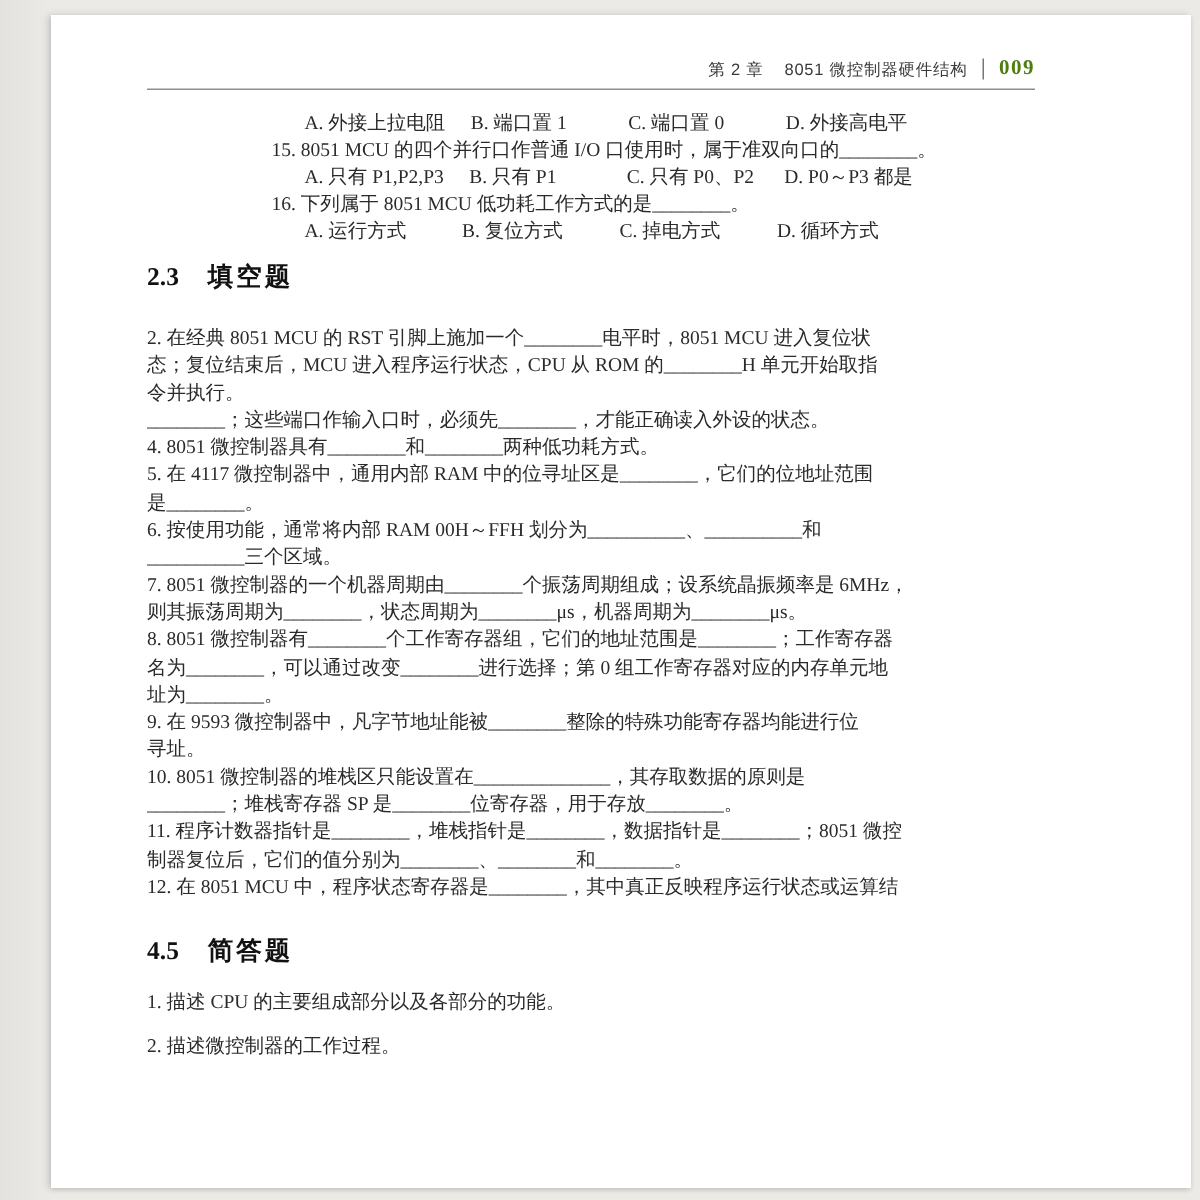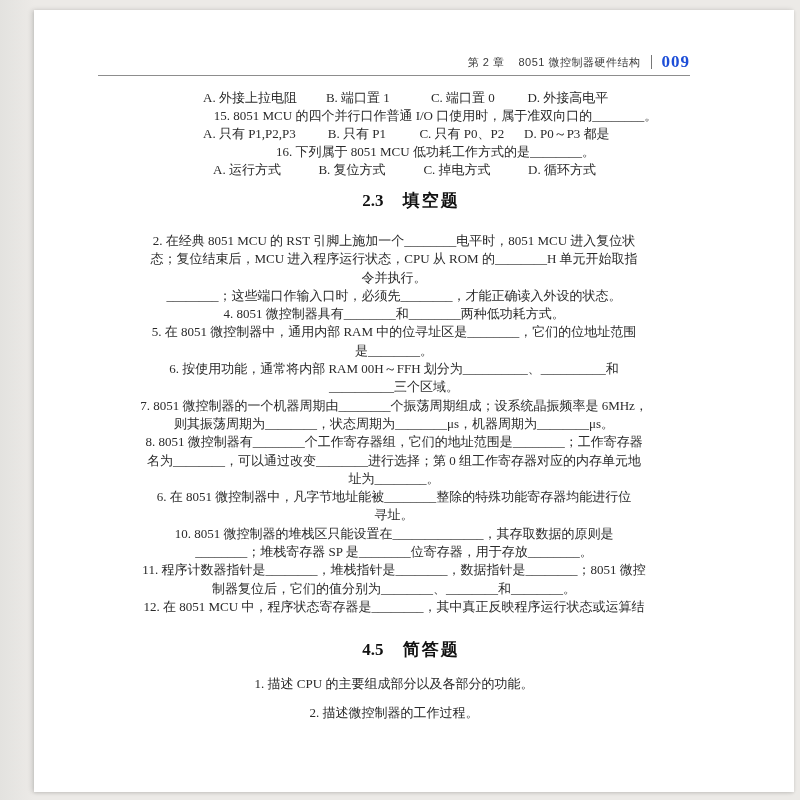--- a/index.html
+++ b/index.html
@@ -9,48 +9,47 @@
     font-family:"Liberation Serif","DejaVu Serif",serif;
     color:#222;
     overflow:hidden;
   }
   .scan { position:relative; width:800px; height:800px; background:linear-gradient(90deg,#e3e2df 0,#eceae7 34px,#eceae7 100%); }
   .page {
     position:absolute; left:34px; top:10px; right:6px; bottom:8px;
     background:#ffffff;
     box-shadow:-2px 0 5px rgba(0,0,0,.14), 0 1px 3px rgba(0,0,0,.10);
   }
-  .content { position:absolute; left:64px; top:16px; width:592px;text-align:center; }
+  .content { position:absolute; left:64px; top:0; width:592px; }
 
   
   .running-head {
     margin-top:28px; height:16px;
     display:flex; justify-content:flex-end; align-items:center;
     font-family:"Liberation Sans","DejaVu Sans",sans-serif;
     font-size:11px; color:#3a3a3a; letter-spacing:.5px;
     white-space:nowrap;
   }
   .rh-chapter { margin-right:14px; }
   .rh-sep { width:1px; height:14px; background:#777; margin:0 10px; }
-  .rh-folio { font-weight:bold; font-size:17px; color:#1d4ed8; letter-spacing:1px; font-family:"Liberation Serif",serif; }
+  .rh-folio { font-weight:bold; font-size:14px; color:#4d7c0f; letter-spacing:1px; font-family:"Liberation Serif",serif; }
   .head-rule { height:1px; background:#8d8d8d; margin-top:5px; }
 
   
   .mc-block { margin-top:13px; font-size:13px; line-height:18px; color:#2a2a2a; }
   .mc-question { padding-left:83px; white-space:nowrap; }
   .choice-row { padding-left:105px; display:flex; white-space:nowrap; }
   .choice { flex:0 0 auto; min-width:105px; padding-right:17px; }
 
   
   .sec-head {
     font-size:17px; font-weight:bold; color:#111;
     margin-top:10px; margin-bottom:20px;
     font-family:"Liberation Serif","DejaVu Serif",serif;
     white-space:nowrap;
-    margin-left:34px;
   }
   .sec-title { margin-left:15px; letter-spacing:2px; }
   .sec-head.second { margin-top:22px; margin-bottom:14px; }
 
   
   .q-block { font-size:13px; line-height:18.3px; color:#2a2a2a; }
   .q-line { white-space:nowrap; overflow:hidden; }
   .q-block.sa .question { margin-bottom:10px; }
 </style>
 </head>
@@ -102,38 +101,38 @@
             <div class="q-line">态；复位结束后，MCU 进入程序运行状态，CPU 从 ROM 的________H 单元开始取指</div>
             <div class="q-line">令并执行。</div>
           </div>
           <div class="question">
             <div class="q-line">________；这些端口作输入口时，必须先________，才能正确读入外设的状态。</div>
           </div>
           <div class="question">
             <div class="q-line">4. 8051 微控制器具有________和________两种低功耗方式。</div>
           </div>
           <div class="question">
-            <div class="q-line">5. 在 8051 微控制器中，通用内部 RAM 中的位寻址区是________，它们的位地址范围</div>
+            <div class="q-line">5. 在 4117 微控制器中，通用内部 RAM 中的位寻址区是________，它们的位地址范围</div>
             <div class="q-line">是________。</div>
           </div>
           <div class="question">
             <div class="q-line">6. 按使用功能，通常将内部 RAM 00H～FFH 划分为__________、__________和</div>
             <div class="q-line">__________三个区域。</div>
           </div>
           <div class="question">
             <div class="q-line">7. 8051 微控制器的一个机器周期由________个振荡周期组成；设系统晶振频率是 6MHz，</div>
             <div class="q-line">则其振荡周期为________，状态周期为________μs，机器周期为________μs。</div>
           </div>
           <div class="question">
             <div class="q-line">8. 8051 微控制器有________个工作寄存器组，它们的地址范围是________；工作寄存器</div>
             <div class="q-line">名为________，可以通过改变________进行选择；第 0 组工作寄存器对应的内存单元地</div>
             <div class="q-line">址为________。</div>
           </div>
           <div class="question">
-            <div class="q-line">6. 在 8051 微控制器中，凡字节地址能被________整除的特殊功能寄存器均能进行位</div>
+            <div class="q-line">9. 在 9593 微控制器中，凡字节地址能被________整除的特殊功能寄存器均能进行位</div>
             <div class="q-line">寻址。</div>
           </div>
           <div class="question">
             <div class="q-line">10. 8051 微控制器的堆栈区只能设置在______________，其存取数据的原则是</div>
             <div class="q-line">________；堆栈寄存器 SP 是________位寄存器，用于存放________。</div>
           </div>
           <div class="question">
             <div class="q-line">11. 程序计数器指针是________，堆栈指针是________，数据指针是________；8051 微控</div>
             <div class="q-line">制器复位后，它们的值分别为________、________和________。</div>
           </div>

